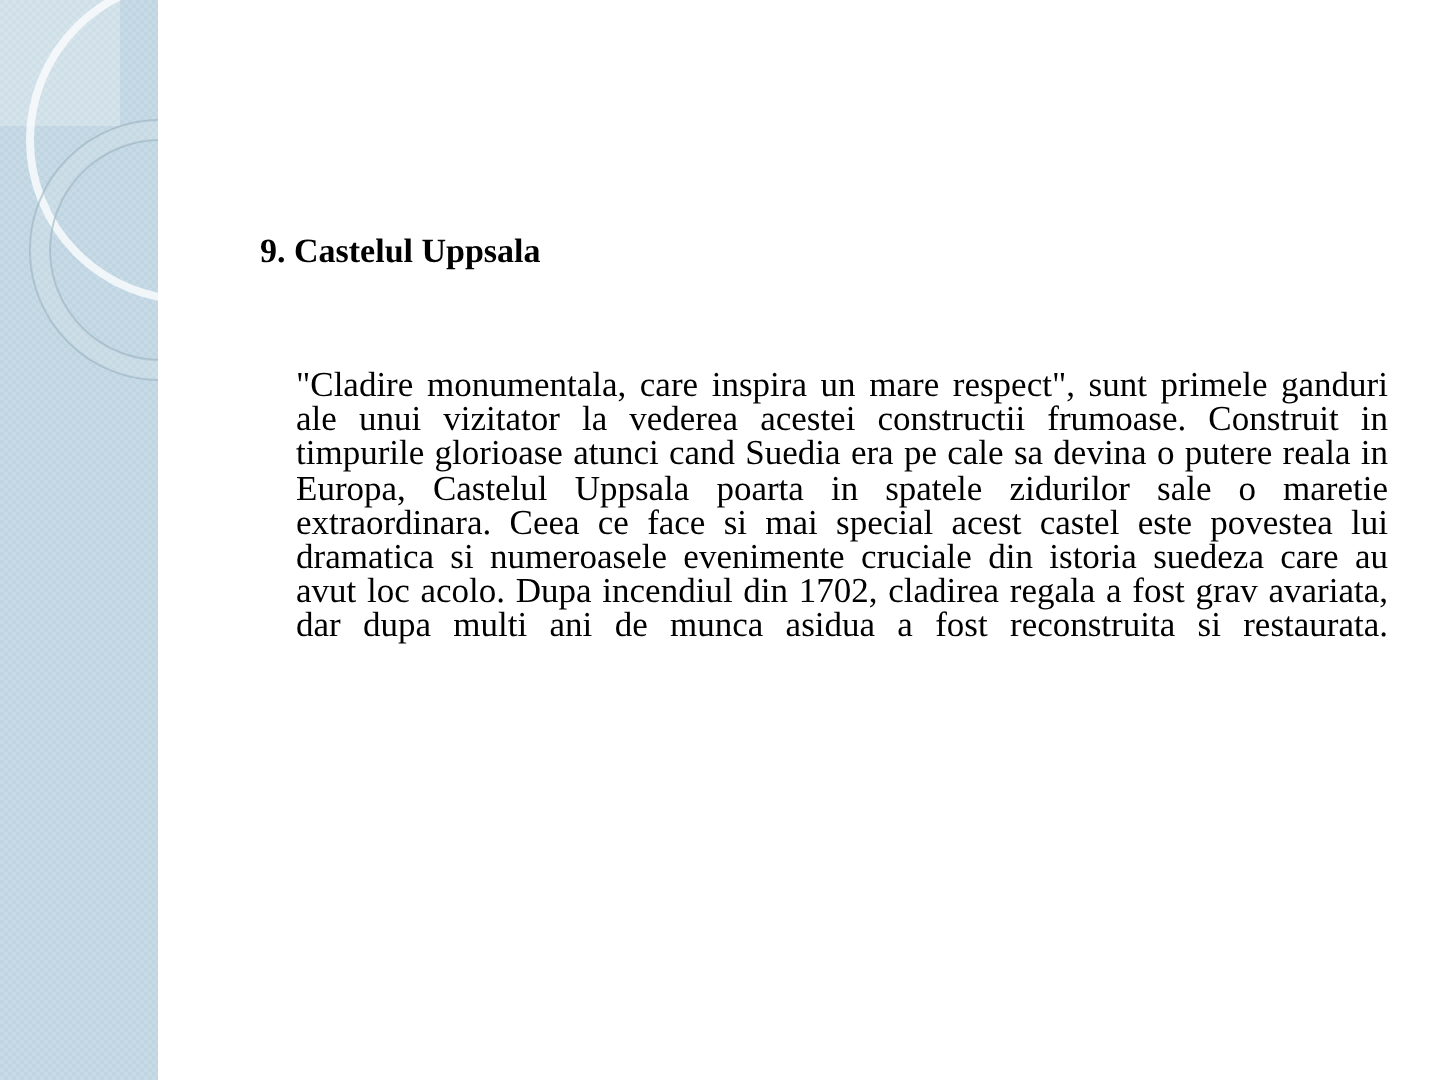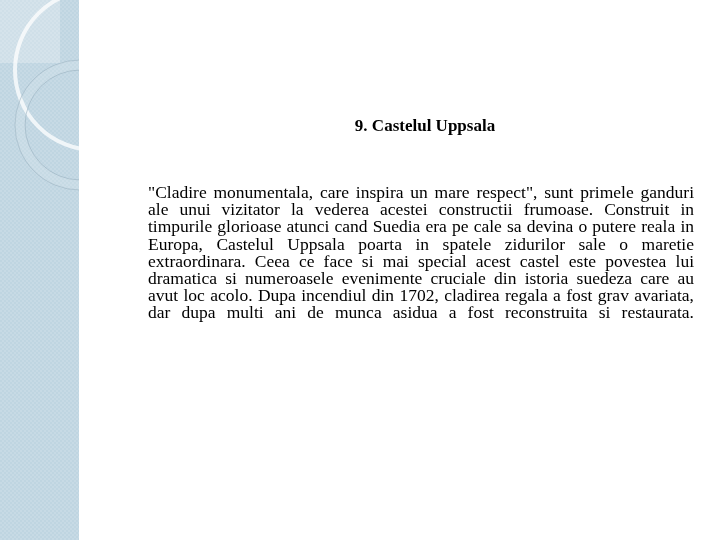--- a/index.html
+++ b/index.html
@@ -2,21 +2,21 @@
 <html><head>
   <meta charset="utf-8">
   <style>
     html, body { margin: 0; padding: 0; }
     body { width: 720px; height: 540px; background: #ffffff; position: relative; overflow: hidden; font-family: "Liberation Serif", serif; }
     .side-panel { position: absolute; left: 0; top: 0; width: 79px; height: 540px; background-color: #bfd5e1;
       background-image: linear-gradient(45deg, rgba(255,255,255,0.12) 25%, transparent 25%, transparent 75%, rgba(255,255,255,0.12) 75%),
                         linear-gradient(45deg, rgba(255,255,255,0.12) 25%, transparent 25%, transparent 75%, rgba(255,255,255,0.12) 75%);
       background-size: 4px 4px; background-position: 0 0, 2px 2px; overflow: hidden; }
     .side-panel svg { position: absolute; left: 0; top: 0; }
-    .title { position: absolute; left: 0; width: 720px; top: 116px; text-align: center; padding-left: 130px; box-sizing: border-box;
+    .title { position: absolute; left: 0; width: 720px; top: 116px; text-align: left; padding-left: 130px; box-sizing: border-box;
       font-weight: bold; font-size: 17px; color: #000; }
     .body-text { position: absolute; left: 148px; top: 184px; width: 546px; font-size: 17.5px; line-height: 17.2px; color: #000;
       text-align: justify; text-align-last: justify; }
   </style>
 </head>
 <body>
 
 <div class="side-panel">
   <svg width="79" height="540" viewBox="0 0 79 540">
     <rect x="0" y="0" width="60" height="63" fill="rgba(255,255,255,0.25)"></rect>

